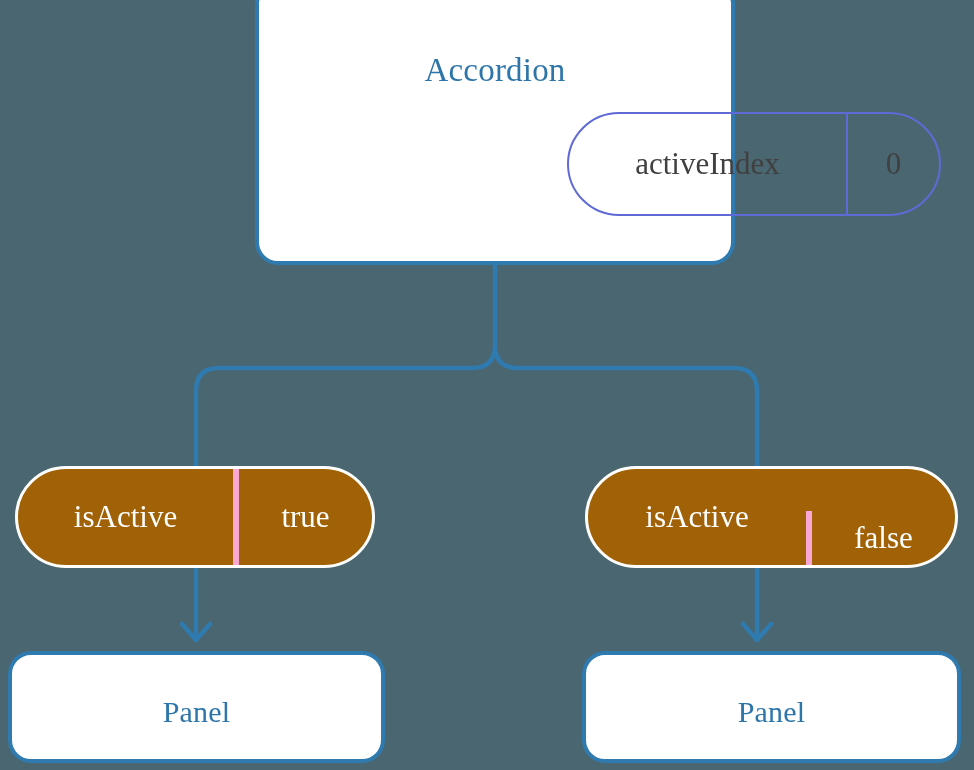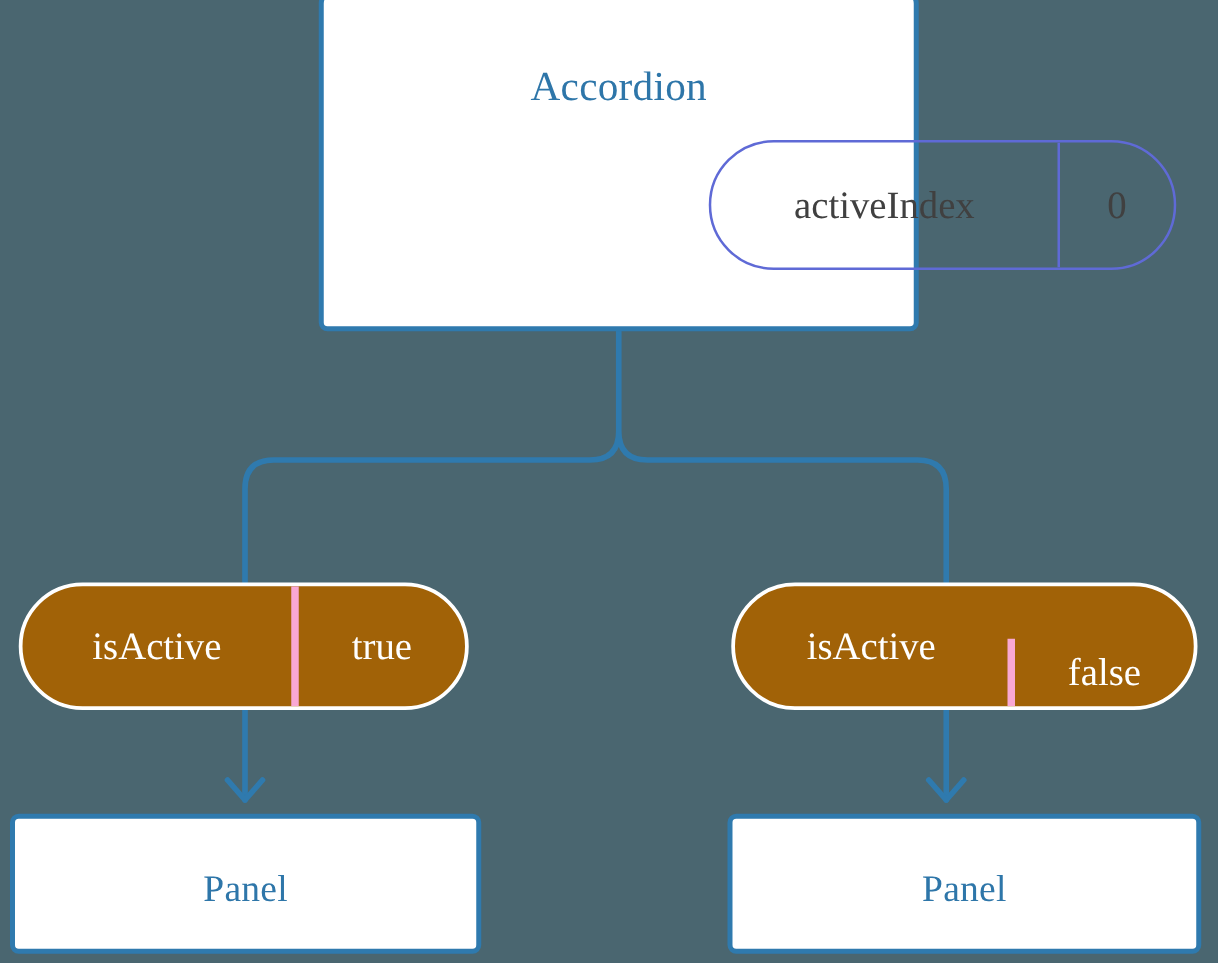--- a/index.html
+++ b/index.html
@@ -29,21 +29,21 @@
     left: 0; top: 0;
     width: 974px; height: 770px;
     z-index: 2;
   }
 
   
   .comp-box {
     position: absolute;
     background: #FFFFFF;
     border: 4px solid #2F7AAE;
-    border-radius: 7px;
+    border-radius: 23px;
     box-sizing: border-box;
   }
   .comp-title {
     position: absolute;
     left: 0;
     width: 100%;
     text-align: center;
     color: #2E76A9;
     font-size: 33px;
     font-weight: 400;

